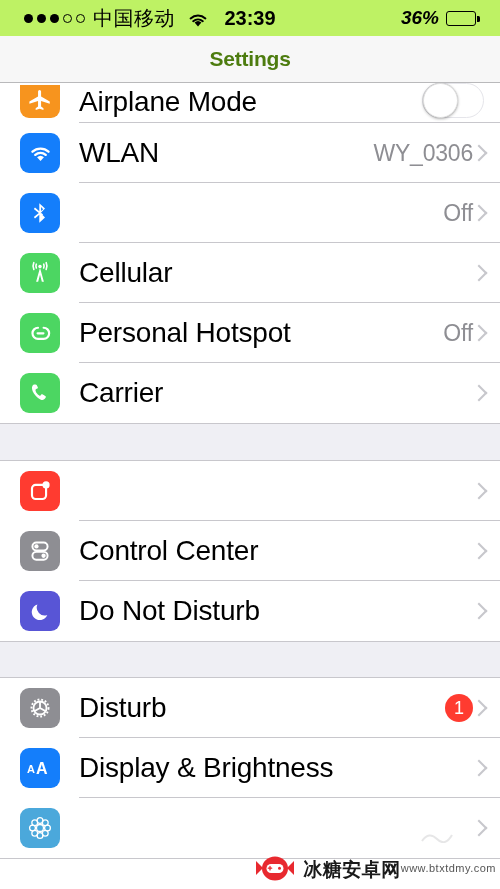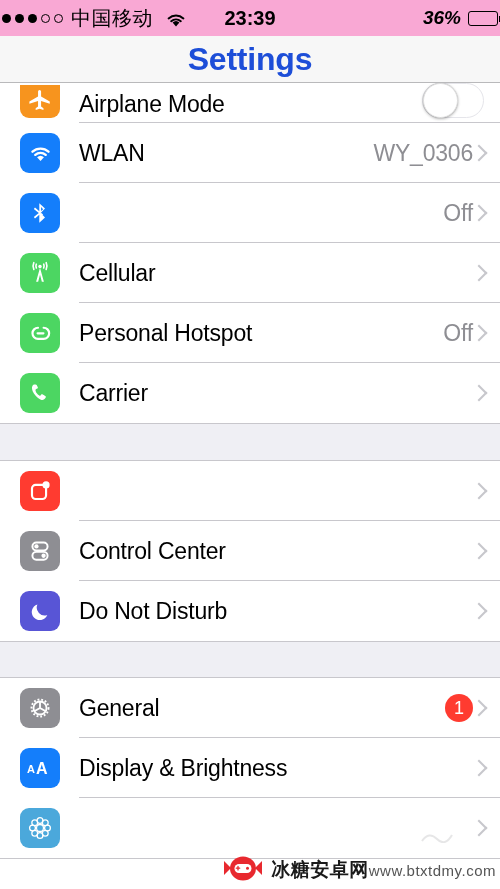--- a/index.html
+++ b/index.html
@@ -13,24 +13,24 @@
     position: relative;
     width: 500px; height: 889px;
     background: #ffffff;
     overflow: hidden;
   }
 
   
   .statusbar {
     position: relative;
     height: 36px;
-    background: #f9a8d4;
+    background: #bef264;
     display: flex;
     align-items: center;
-    padding: 0 2px;
+    padding: 0 24px;
     font-size: 20px;
     color: #000;
   }
   .sb-left { display: flex; align-items: center; gap: 8px; }
   .dots { display: flex; align-items: center; gap: 4px; }
   .dot { width: 9px; height: 9px; border-radius: 50%; background: #000; }
   .dot.hollow { background: transparent; border: 1.4px solid #000; }
   .carrier-text { font-size: 20px; letter-spacing: 0.5px; }
   .wifi-sb { width: 22px; height: 16px; position: relative; margin-left: 4px; }
   .sb-center {
@@ -53,21 +53,21 @@
   .battery-fill { height: 100%; background: #000; border-radius: 1px; }
 
   
   .navbar {
     height: 47px;
     background: #f7f7f7;
     display: flex; align-items: center; justify-content: center;
     border-bottom: 1px solid #b9b9bb;
     position: relative; z-index: 5;
   }
-  .nav-title { font-size: 32px; font-weight: bold; color: #1d4ed8; letter-spacing: -0.2px; }
+  .nav-title { font-size: 21px; font-weight: bold; color: #4d7c0f; letter-spacing: -0.2px; }
 
   
   .list { background: #efeff4; }
   .group { background: #fff; border-top: 1px solid #c8c7cc; border-bottom: 1px solid #c8c7cc; }
   .group.clipped { border-top: none; }
   .gap { height: 36px; background: #efeff4; }
   .gap.small { height: 35px; }
 
   .row {
     position: relative;
@@ -82,21 +82,21 @@
     height: 1px; background: #c8c7cc;
   }
   .icon {
     width: 40px; height: 40px; border-radius: 9px;
     display: flex; align-items: center; justify-content: center;
     flex: 0 0 40px; position: relative; overflow: hidden;
   }
   .row.clip-top .icon { height: 33px; border-radius: 0 0 9px 9px; align-items: flex-end; padding-bottom: 4px; }
   .label {
     margin-left: 19px;
-    font-size: 23px; color: #000; letter-spacing: -0.2px;
+    font-size: 28px; color: #000; letter-spacing: -0.2px;
     white-space: nowrap;
   }
   .right {
     margin-left: auto; display: flex; align-items: center; gap: 0;
   }
   .value { font-size: 23px; color: #8e8e93; letter-spacing: -0.2px; }
   .chev {
     width: 11px; height: 19px; position: relative; flex: 0 0 11px;
   }
   .chev:before {
@@ -141,21 +141,21 @@
 
   
   .watermark {
     position: absolute; right: 4px; bottom: 4px;
     display: flex; align-items: center; gap: 5px;
     pointer-events: none;
   }
   .wm-logo { width: 46px; height: 32px; position: relative; }
   .wm-text { display: flex; flex-direction: row; line-height: 1; }
   .wm-cn { font-size: 19px; font-weight: bold; color: #1a1a1a; letter-spacing: 0.5px; }
-  .wm-url { font-size: 15px; color: #555; letter-spacing: 0.5px; margin-top: 3px; }
+  .wm-url { font-size: 11px; color: #555; letter-spacing: 0.5px; margin-top: 3px; }
   .wm-squiggle { position: absolute; right: 46px; bottom: 42px; opacity: .35; }
 </style>
 </head>
 <body>
 
 <div id="screen">
 
   <div class="statusbar">
     <div class="sb-left">
       <div class="dots">
@@ -327,21 +327,21 @@
       <div class="row">
         <span class="icon ic-general">
           <svg width="28" height="28" viewBox="0 0 24 24">
             <g fill="none" stroke="#fff" stroke-width="1.6">
               <circle cx="12" cy="12" r="7.3" stroke-dasharray="1.6 1.6"></circle>
               <circle cx="12" cy="12" r="5.6"></circle>
               <path d="M12 6.4v5.6M12 12l4.9 2.8M12 12 7.1 14.8"></path>
             </g>
           </svg>
         </span>
-        <span class="label">General</span>
+        <span class="label">Disturb</span>
         <span class="right">
           <span class="badge">1</span>
           <span class="chev"></span>
         </span>
       </div>
 
       <div class="row">
         <span class="icon ic-display">
           <svg width="30" height="22" viewBox="0 0 30 22">
             <text x="2" y="16" font-family="Liberation Sans, sans-serif" font-size="11" font-weight="bold" fill="#fff">A</text>

